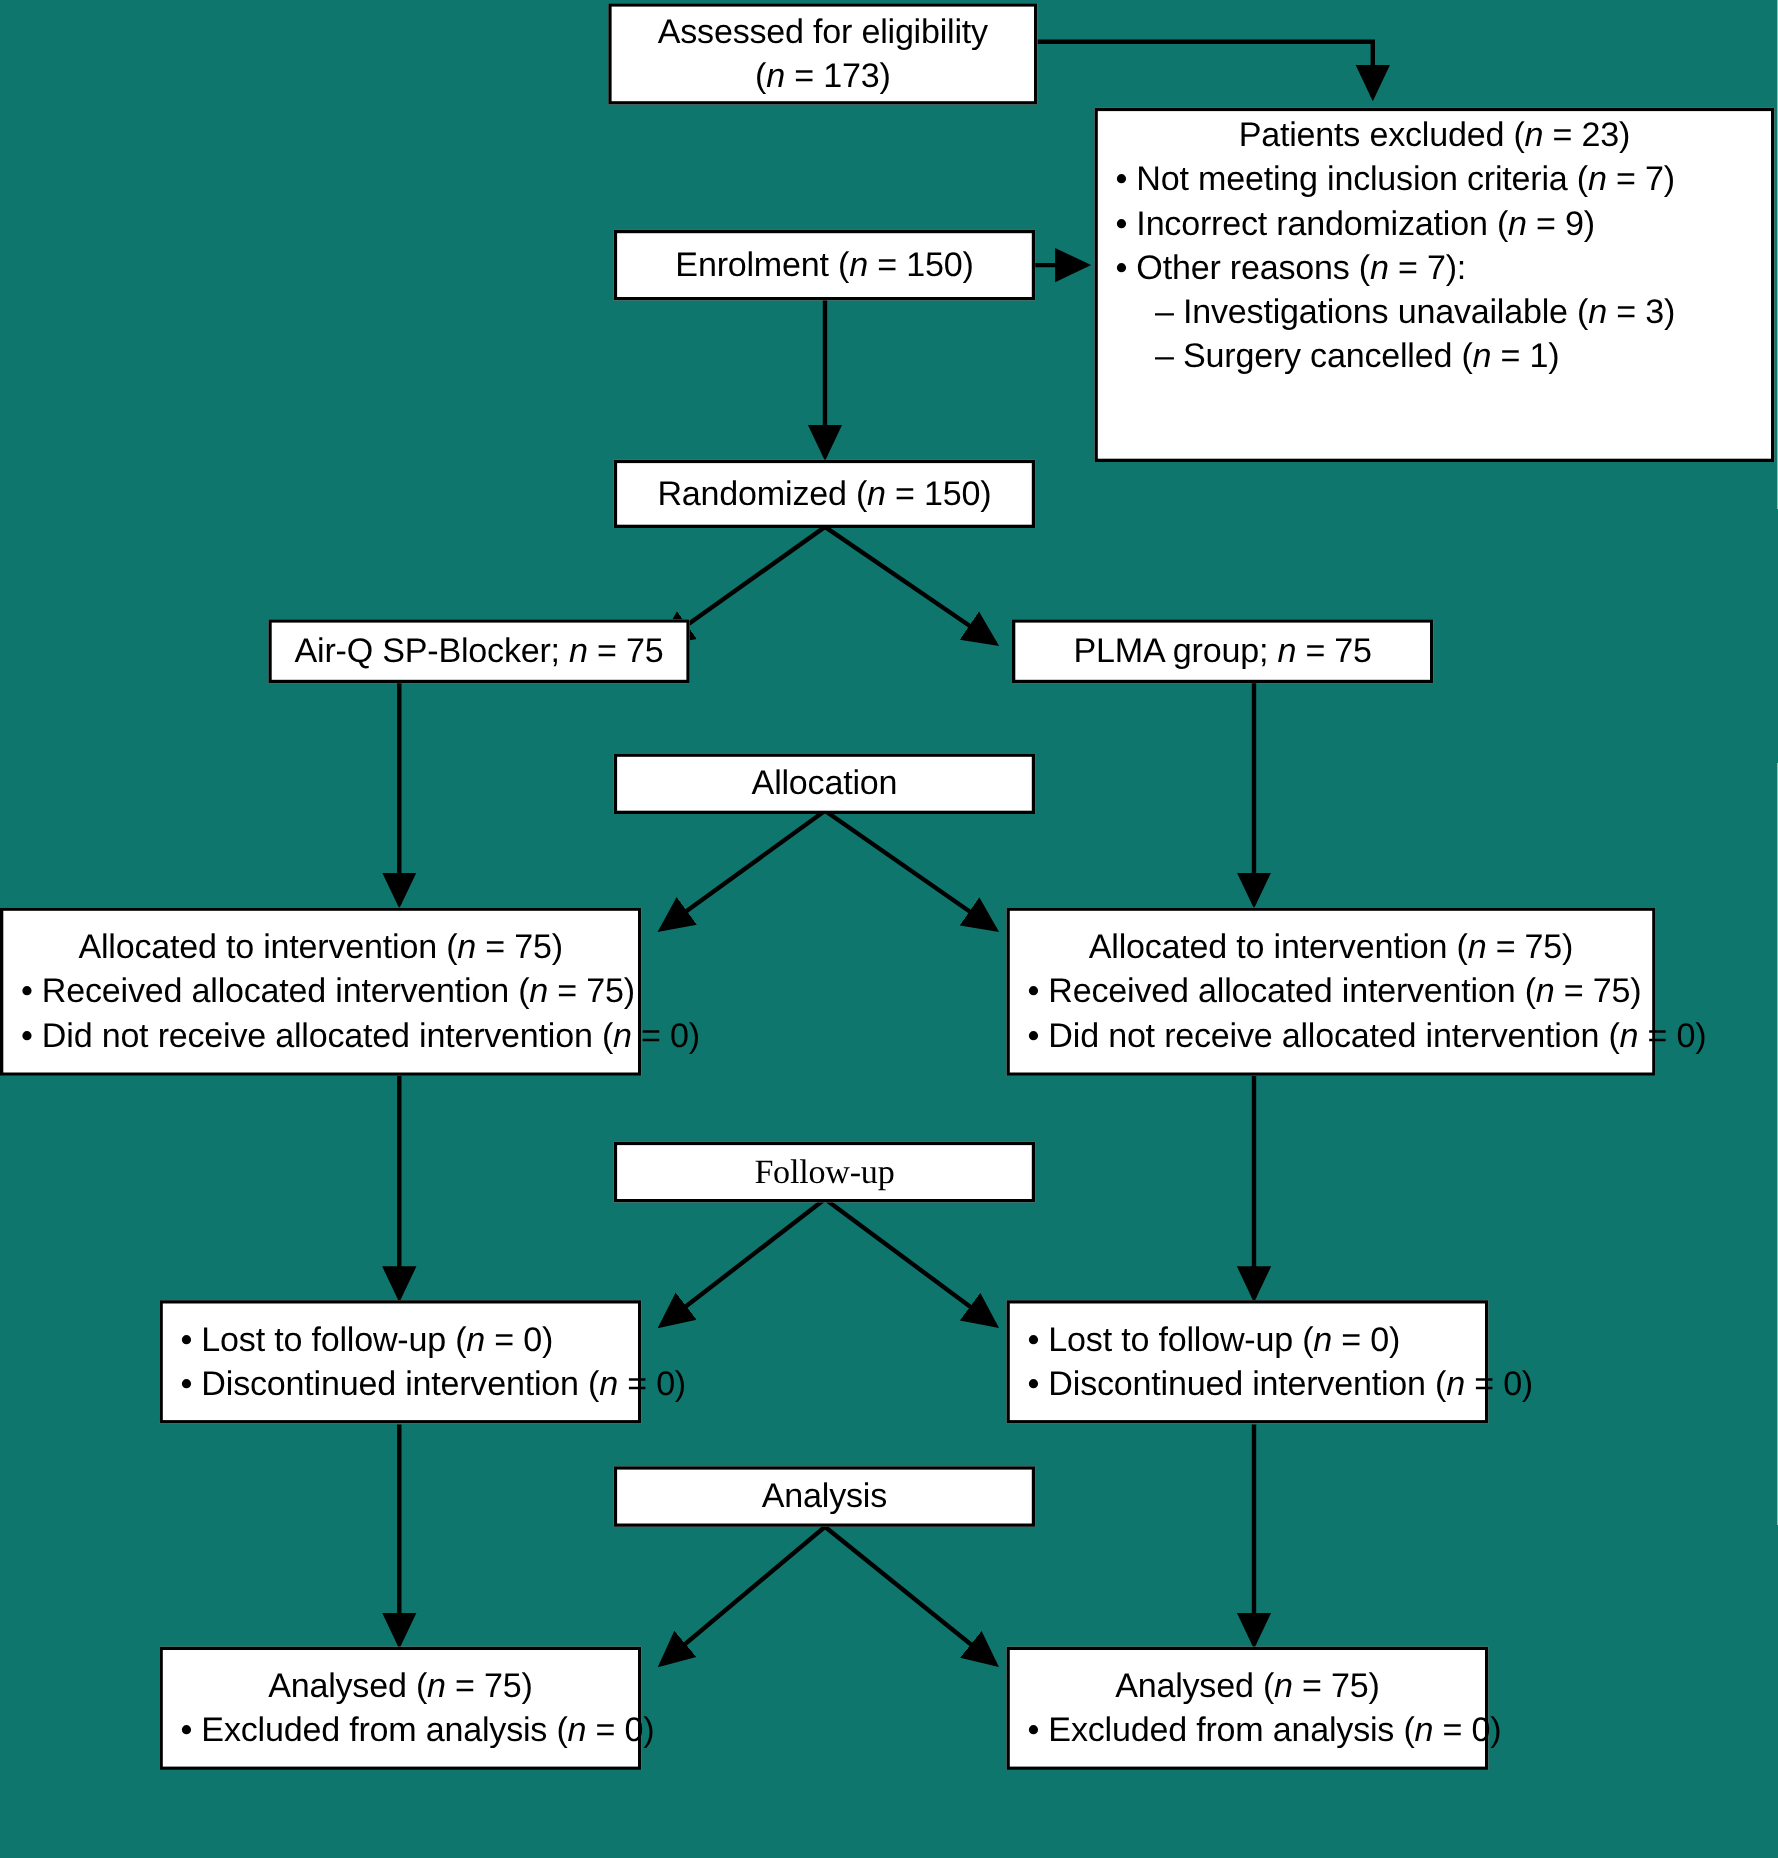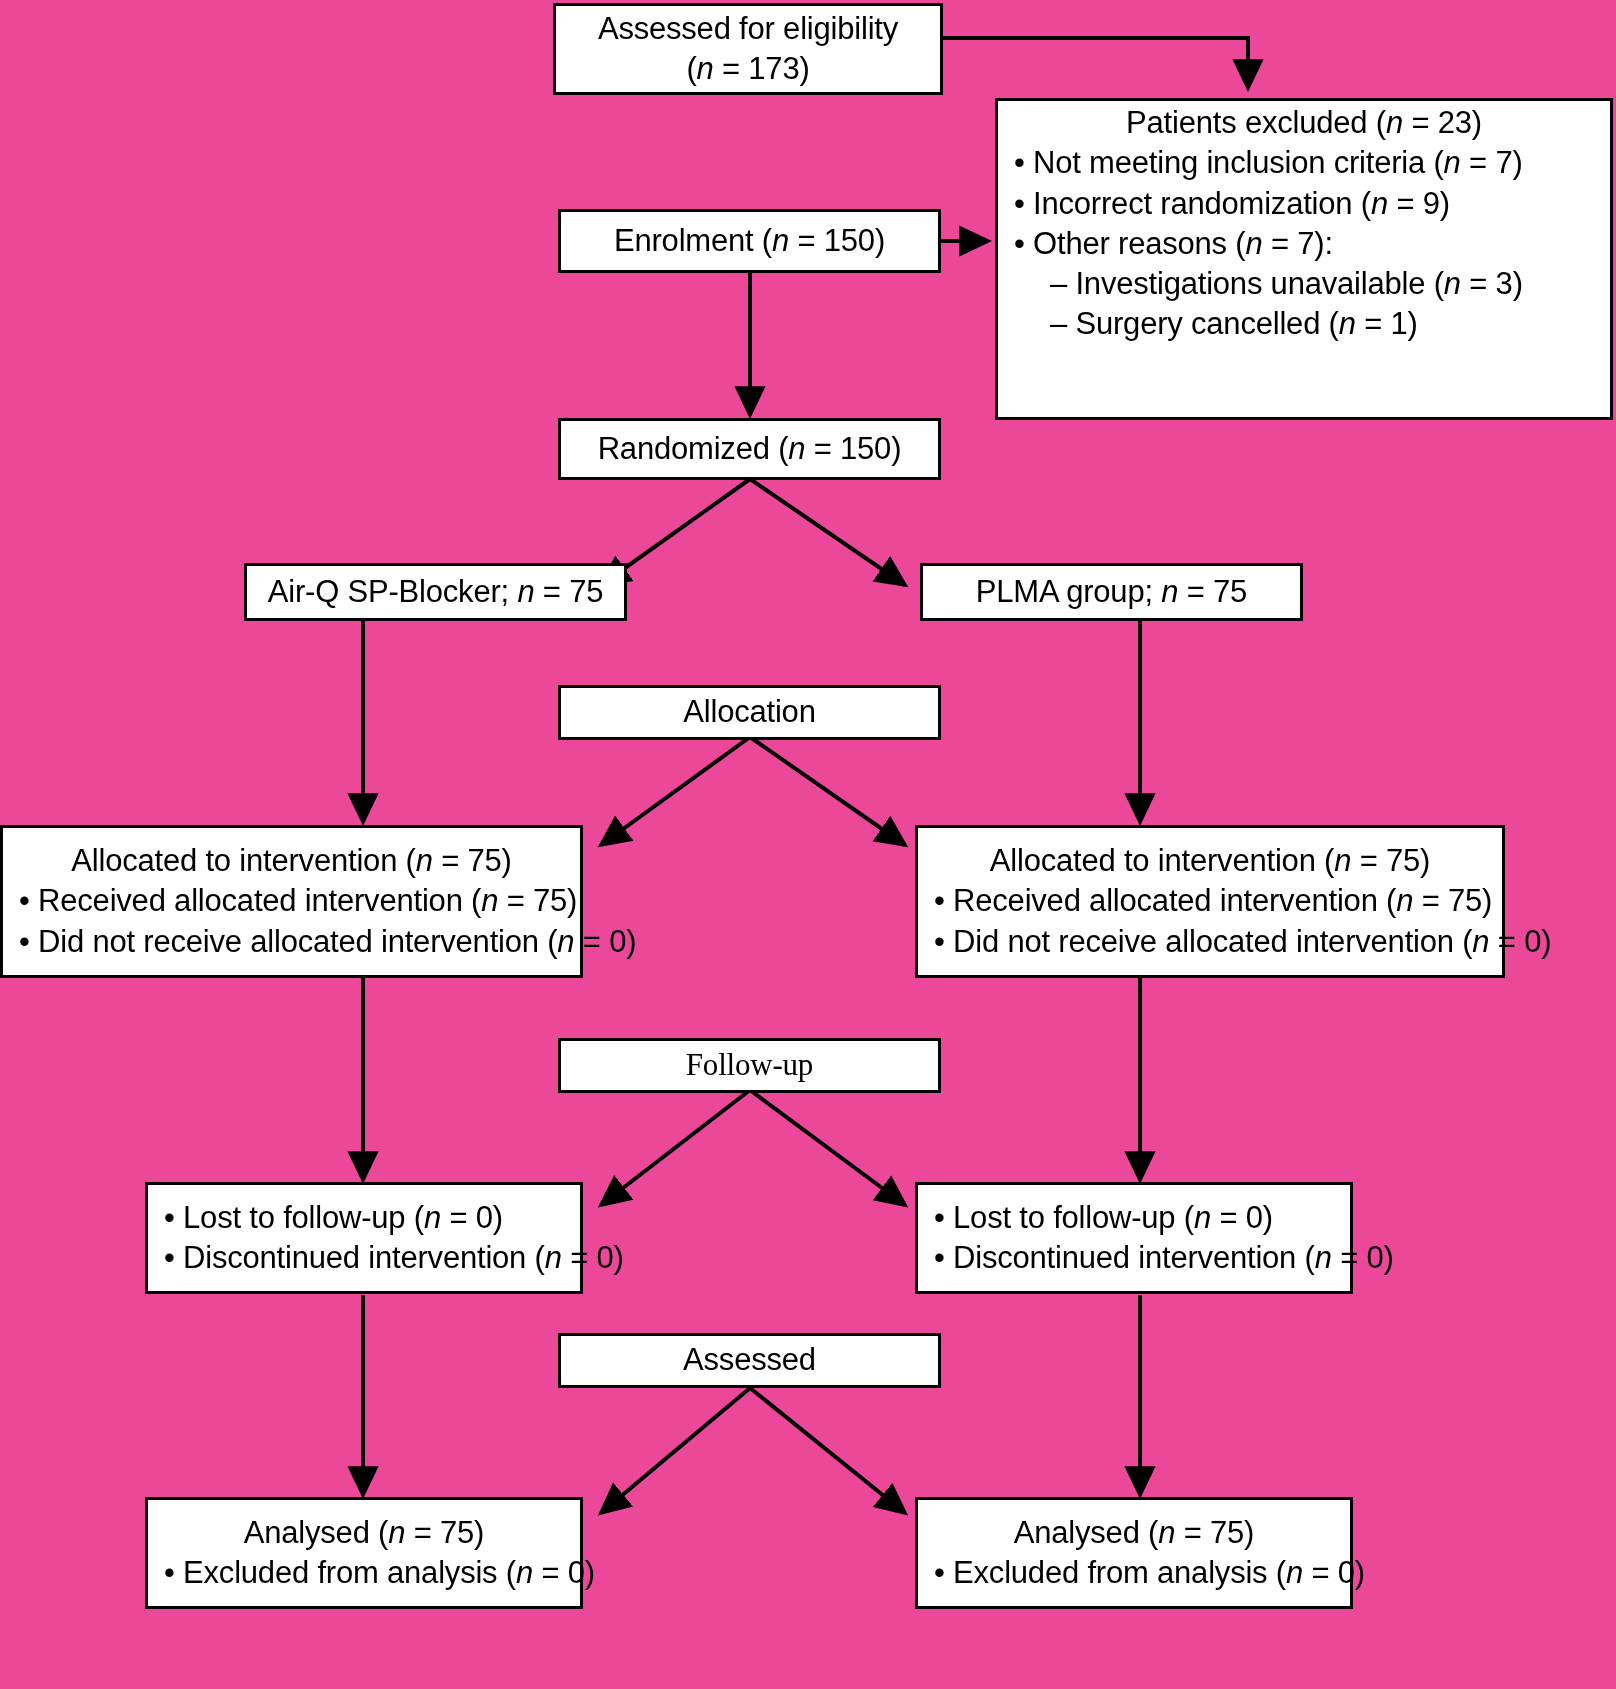--- a/index.html
+++ b/index.html
@@ -4,21 +4,21 @@
 <style>
   html, body {
     margin: 0;
     padding: 0;
     background: #ffffff;
   }
   #canvas {
     position: relative;
     width: 1616px;
     height: 1689px;
-    background: #ec4899;
+    background: #0f766e;
     font-family: "Liberation Sans", sans-serif;
     color: #000000;
     overflow: hidden;
   }
   .box {
     position: absolute;
     box-sizing: border-box;
     border: 3px solid #000000;
     background: #ffffff;
     display: flex;
@@ -177,21 +177,21 @@
     <div class="line left">• Lost to follow-up (<span class="ital">n</span> = 0)</div>
     <div class="line left">• Discontinued intervention (<span class="ital">n</span> = 0)</div>
   </div>
 
   <div class="box" style="left:915px; top:1182px; width:438px; height:112px;">
     <div class="line left">• Lost to follow-up (<span class="ital">n</span> = 0)</div>
     <div class="line left">• Discontinued intervention (<span class="ital">n</span> = 0)</div>
   </div>
 
   <div class="box center" style="left:558px; top:1333px; width:383px; height:55px;">
-    <div class="line ctr">Assessed</div>
+    <div class="line ctr">Analysis</div>
   </div>
 
   <div class="box" style="left:145px; top:1497px; width:438px; height:112px;">
     <div class="line ctr">Analysed (<span class="ital">n</span> = 75)</div>
     <div class="line left">• Excluded from analysis (<span class="ital">n</span> = 0)</div>
   </div>
 
   <div class="box" style="left:915px; top:1497px; width:438px; height:112px;">
     <div class="line ctr">Analysed (<span class="ital">n</span> = 75)</div>
     <div class="line left">• Excluded from analysis (<span class="ital">n</span> = 0)</div>

